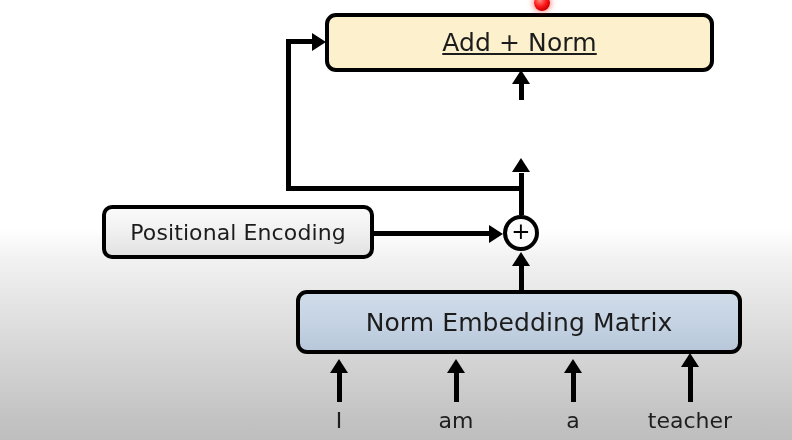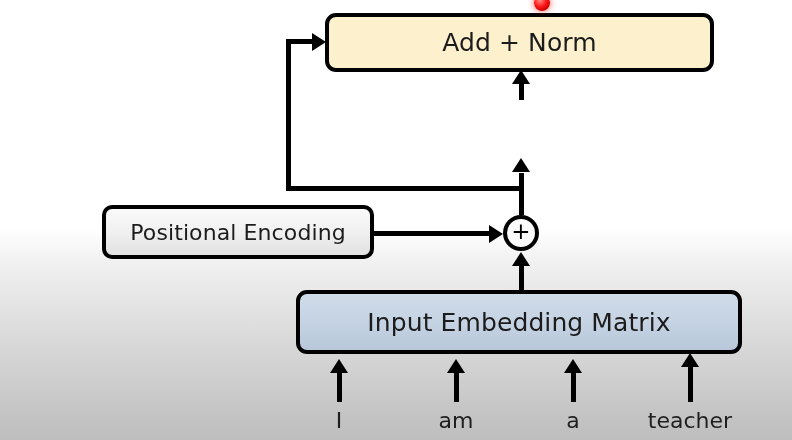--- a/index.html
+++ b/index.html
@@ -38,20 +38,21 @@
     color: #1c1c1c;
     letter-spacing: .1px;
     white-space: nowrap;
   }
 
   .node-addnorm {
     left: 325px; top: 13px;
     width: 389px; height: 59px;
     background: #fdf0cc;
     font-size: 25px;
+    text-decoration: underline;
   }
   .node-attention {
     left: 326px; top: 99px;
     width: 388px; height: 59px;
     background: #dceddb;
     font-size: 25px;
   }
   .node-posenc {
     left: 102px; top: 205px;
     width: 272px; height: 54px;
@@ -168,21 +169,21 @@
   <div class="node node-addnorm">
     <span>Add + Norm</span>
   </div>
 
 
   <div class="node node-posenc">
     <span>Positional Encoding</span>
   </div>
 
   <div class="node node-embed">
-    <span>Input Embedding Matrix</span>
+    <span>Norm Embedding Matrix</span>
   </div>
 
   <div class="plus-circle">
     <span>+</span>
   </div>
 
   <div class="token" style="left:339px; top:408px;">I</div>
   <div class="token" style="left:456px; top:408px;">am</div>
   <div class="token" style="left:573px; top:408px;">a</div>
   <div class="token" style="left:690px; top:408px;">teacher</div>

